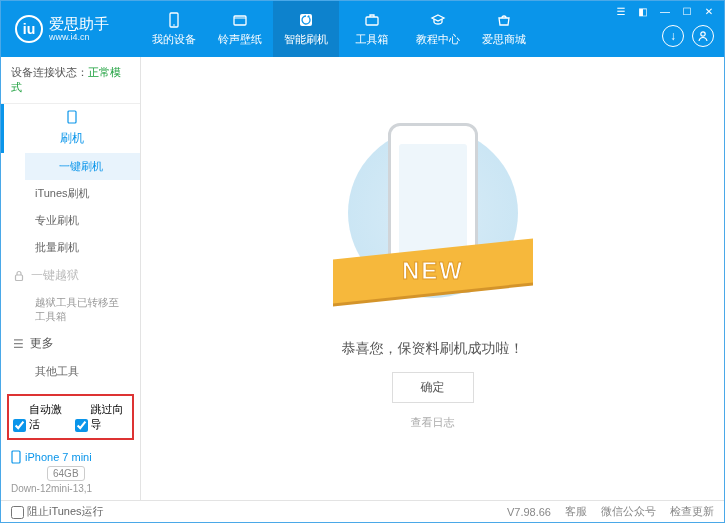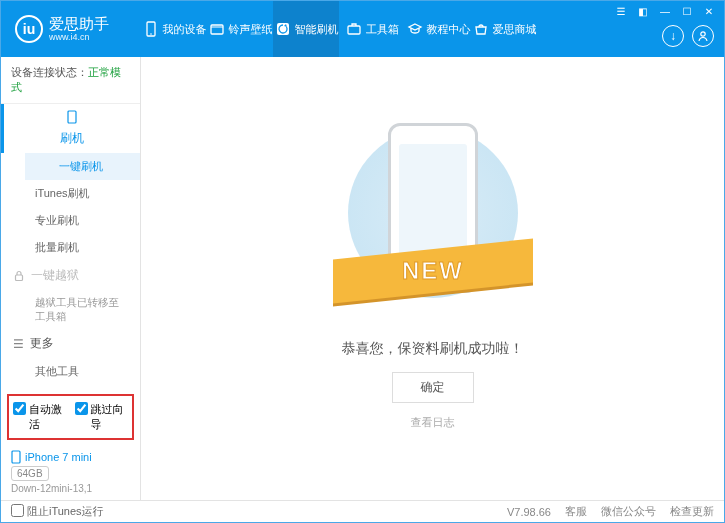--- a/index.html
+++ b/index.html
@@ -3,44 +3,44 @@
 <meta charset="utf-8">
 <style>
 * { margin: 0; padding: 0; box-sizing: border-box; font-family: "Microsoft YaHei", Arial, sans-serif; }
 body { background: #fff; width: 725px; height: 523px; overflow: hidden; border: 1px solid #4aa8e8; }
 .header { background: #0a95ea; height: 56px; display: flex; align-items: center; position: relative; }
 .logo-area { width: 140px; display: flex; align-items: center; padding-left: 14px; color: #fff; }
 .logo-icon { width: 28px; height: 28px; border: 2px solid #fff; border-radius: 50%; display: flex; align-items: center; justify-content: center; margin-right: 6px; font-size: 14px; font-weight: bold; }
 .logo-text { font-size: 15px; line-height: 1.1; }
 .logo-sub { font-size: 9px; opacity: .9; }
 .nav { display: flex; height: 100%; flex: 1; }
-.nav-item { width: 66px; display: flex; flex-direction: row; align-items: center; justify-content: center; color: #fff; font-size: 11px; cursor: pointer; gap: 3px; }
+.nav-item { width: 66px; display: flex; flex-direction: column; align-items: center; justify-content: center; color: #fff; font-size: 11px; cursor: pointer; gap: 3px; }
 .nav-item.active { background: #0d82cd; }
 .nav-ico { width: 18px; height: 18px; display: flex; align-items: center; justify-content: center; }
 .win-ctrl { position: absolute; right: 6px; top: 3px; display: flex; gap: 4px; }
 .win-btn { width: 18px; height: 14px; color: #fff; font-size: 10px; display: flex; align-items: center; justify-content: center; cursor: pointer; }
 .header-right { position: absolute; right: 10px; top: 24px; display: flex; gap: 8px; }
 .circle-btn { width: 22px; height: 22px; border: 1.5px solid #fff; border-radius: 50%; display: flex; align-items: center; justify-content: center; color: #fff; font-size: 12px; cursor: pointer; }
 .body { display: flex; height: calc(100% - 56px - 22px); }
 .sidebar { width: 140px; border-right: 1px solid #e3e3e3; display: flex; flex-direction: column; background: #fff; }
 .conn-status { padding: 8px 10px; font-size: 11px; color: #555; border-bottom: 1px solid #eee; }
 .conn-status .ok { color: #1a9f3b; }
 .side-list { flex: 1; overflow-y: auto; }
 .side-group { display: flex; align-items: center; padding: 6px 12px; font-size: 12px; color: #555; gap: 6px; cursor: pointer; }
 .side-group.main { border-left: 3px solid #0a95ea; color: #0a95ea; background: #fff; }
 .side-sub { padding: 6px 12px 6px 34px; font-size: 11px; color: #666; cursor: pointer; }
 .side-sub.active { background: #e8f3fc; color: #0a95ea; margin-left: 24px; }
 .side-sub.small { font-size: 10.5px; color: #999; line-height: 1.3; }
 .lock-ico { color: #bbb; }
 .red-box { border: 2px solid #d33; margin: 4px 6px; padding: 6px 4px; display: flex; gap: 8px; font-size: 11px; }
-.chk { display: flex; align-items: flex-start; gap: 3px; cursor: pointer; }
+.chk { display: flex; align-items: flex-end; gap: 3px; cursor: pointer; }
 .chk input { accent-color: #0a95ea; }
 .device-block { padding: 6px 10px; font-size: 11px; }
 .device-name { color: #0a95ea; display: flex; align-items: center; gap: 4px; }
-.badge { display: inline-block; border: 1px solid #ccc; border-radius: 3px; padding: 1px 5px; font-size: 10px; color: #888; margin-top: 2px; }
+.badge { display: inline-block; border: 1px solid #ccc; border-radius: 3px; padding: 1px 5px; font-size: 10px; color: #888; margin-top: 2px; margin-left: 36px; }
 .device-meta { font-size: 10px; color: #999; margin-top: 2px; }
 .main { flex: 1; display: flex; flex-direction: column; align-items: center; justify-content: center; background: #fff; position: relative; }
 .phone-ill { width: 150px; height: 200px; position: relative; margin-top: -10px; }
 .circle-bg { position: absolute; width: 170px; height: 170px; border-radius: 50%; background: radial-gradient(#d9ecf7,#c5e3f3); left: -10px; top: 10px; }
 .phone { position: absolute; width: 90px; height: 170px; background: #fff; border: 3px solid #d0d4d8; border-radius: 12px; left: 30px; top: 5px; }
 .phone-screen { position: absolute; inset: 18px 8px 22px 8px; background: #eef6fb; border-radius: 3px; }
 .phone-btn { position: absolute; bottom: 6px; left: 50%; transform: translateX(-50%); width: 12px; height: 12px; border: 2px solid #cfd3d7; border-radius: 50%; }
 .ribbon { position: absolute; bottom: 25px; left: -25px; right: -25px; height: 44px; background: #f6b83c; transform: skewY(-6deg); display: flex; align-items: center; justify-content: center; box-shadow: 0 3px 0 #d4942a; }
 .ribbon span { transform: skewY(6deg); color: #fff; font-weight: 900; font-size: 24px; letter-spacing: 2px; -webkit-text-stroke: 1px #e09a28; }
 .success-text { margin-top: 22px; font-size: 14px; color: #555; }

